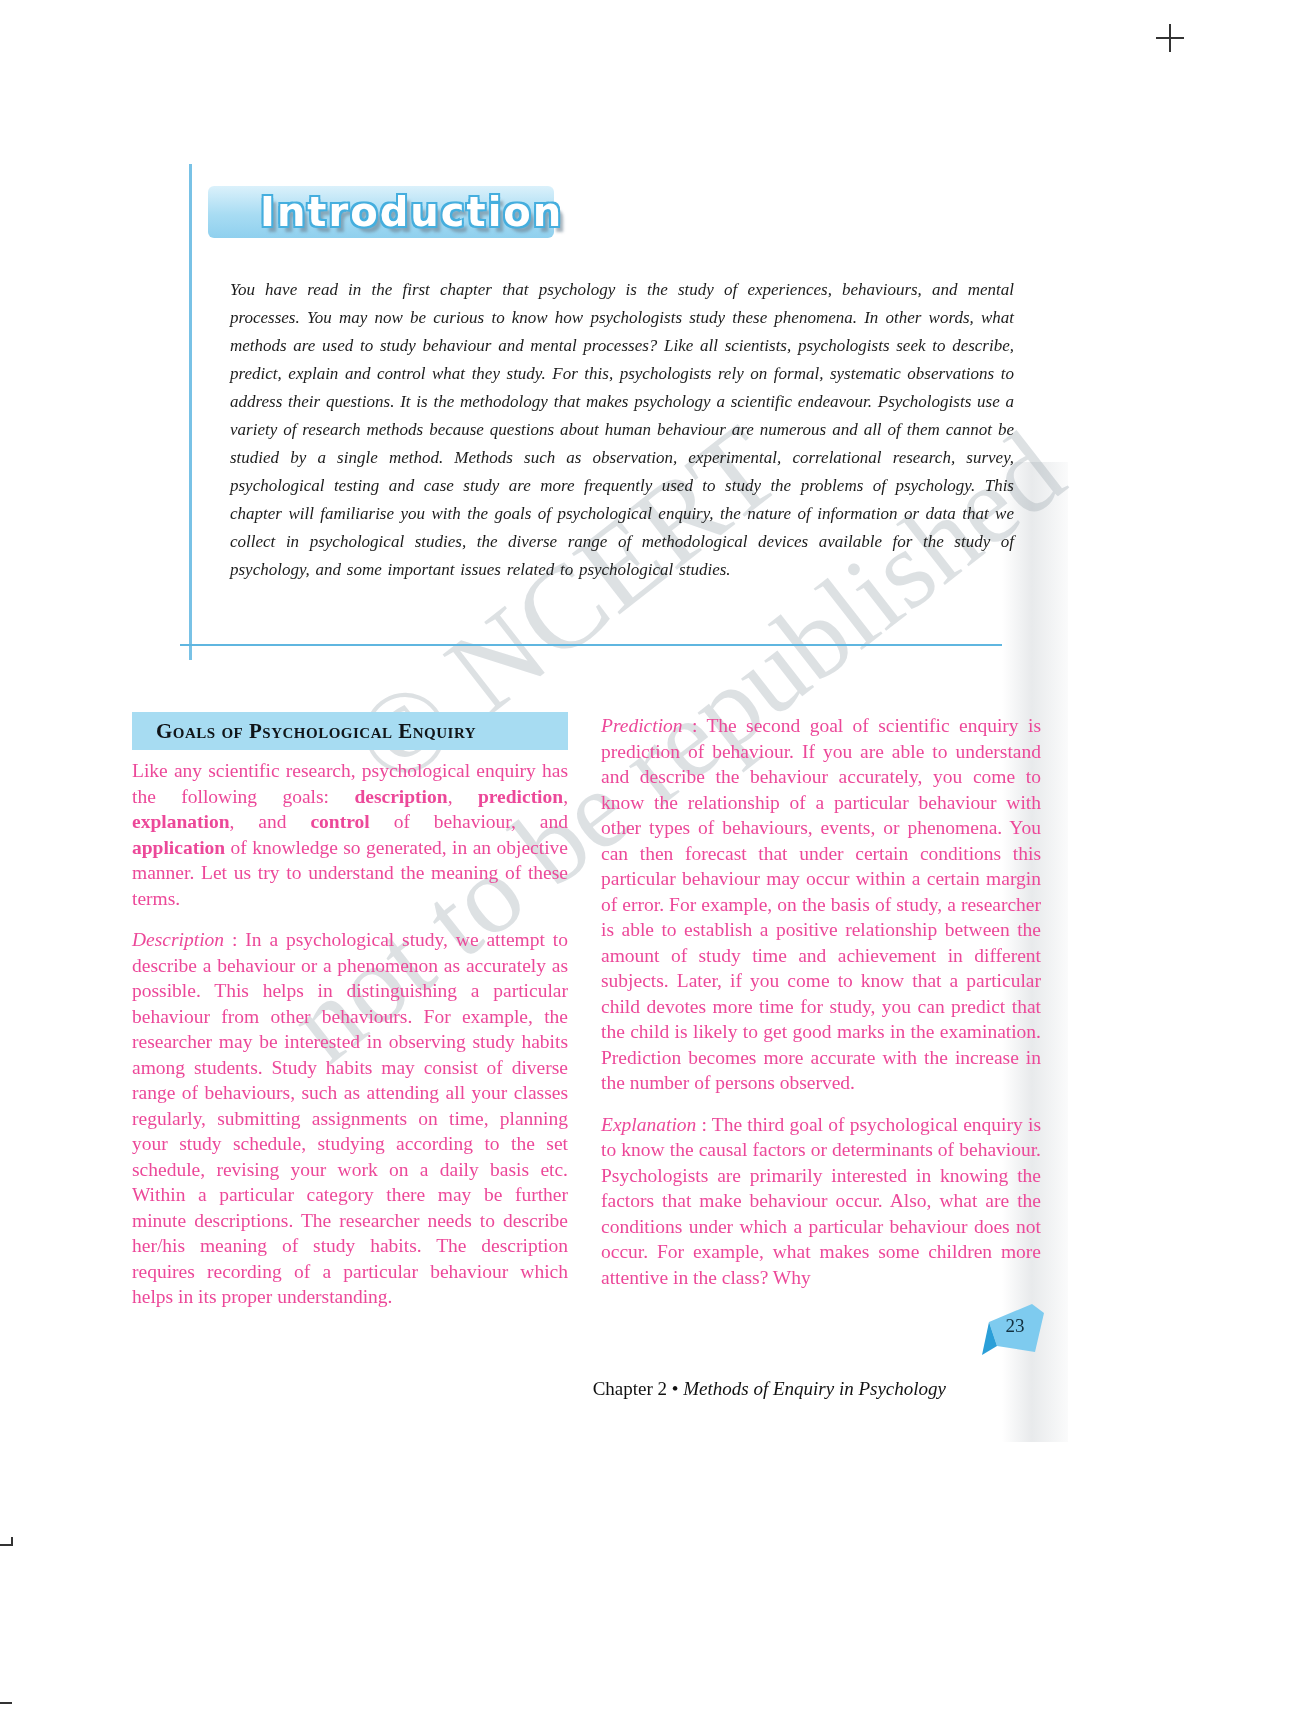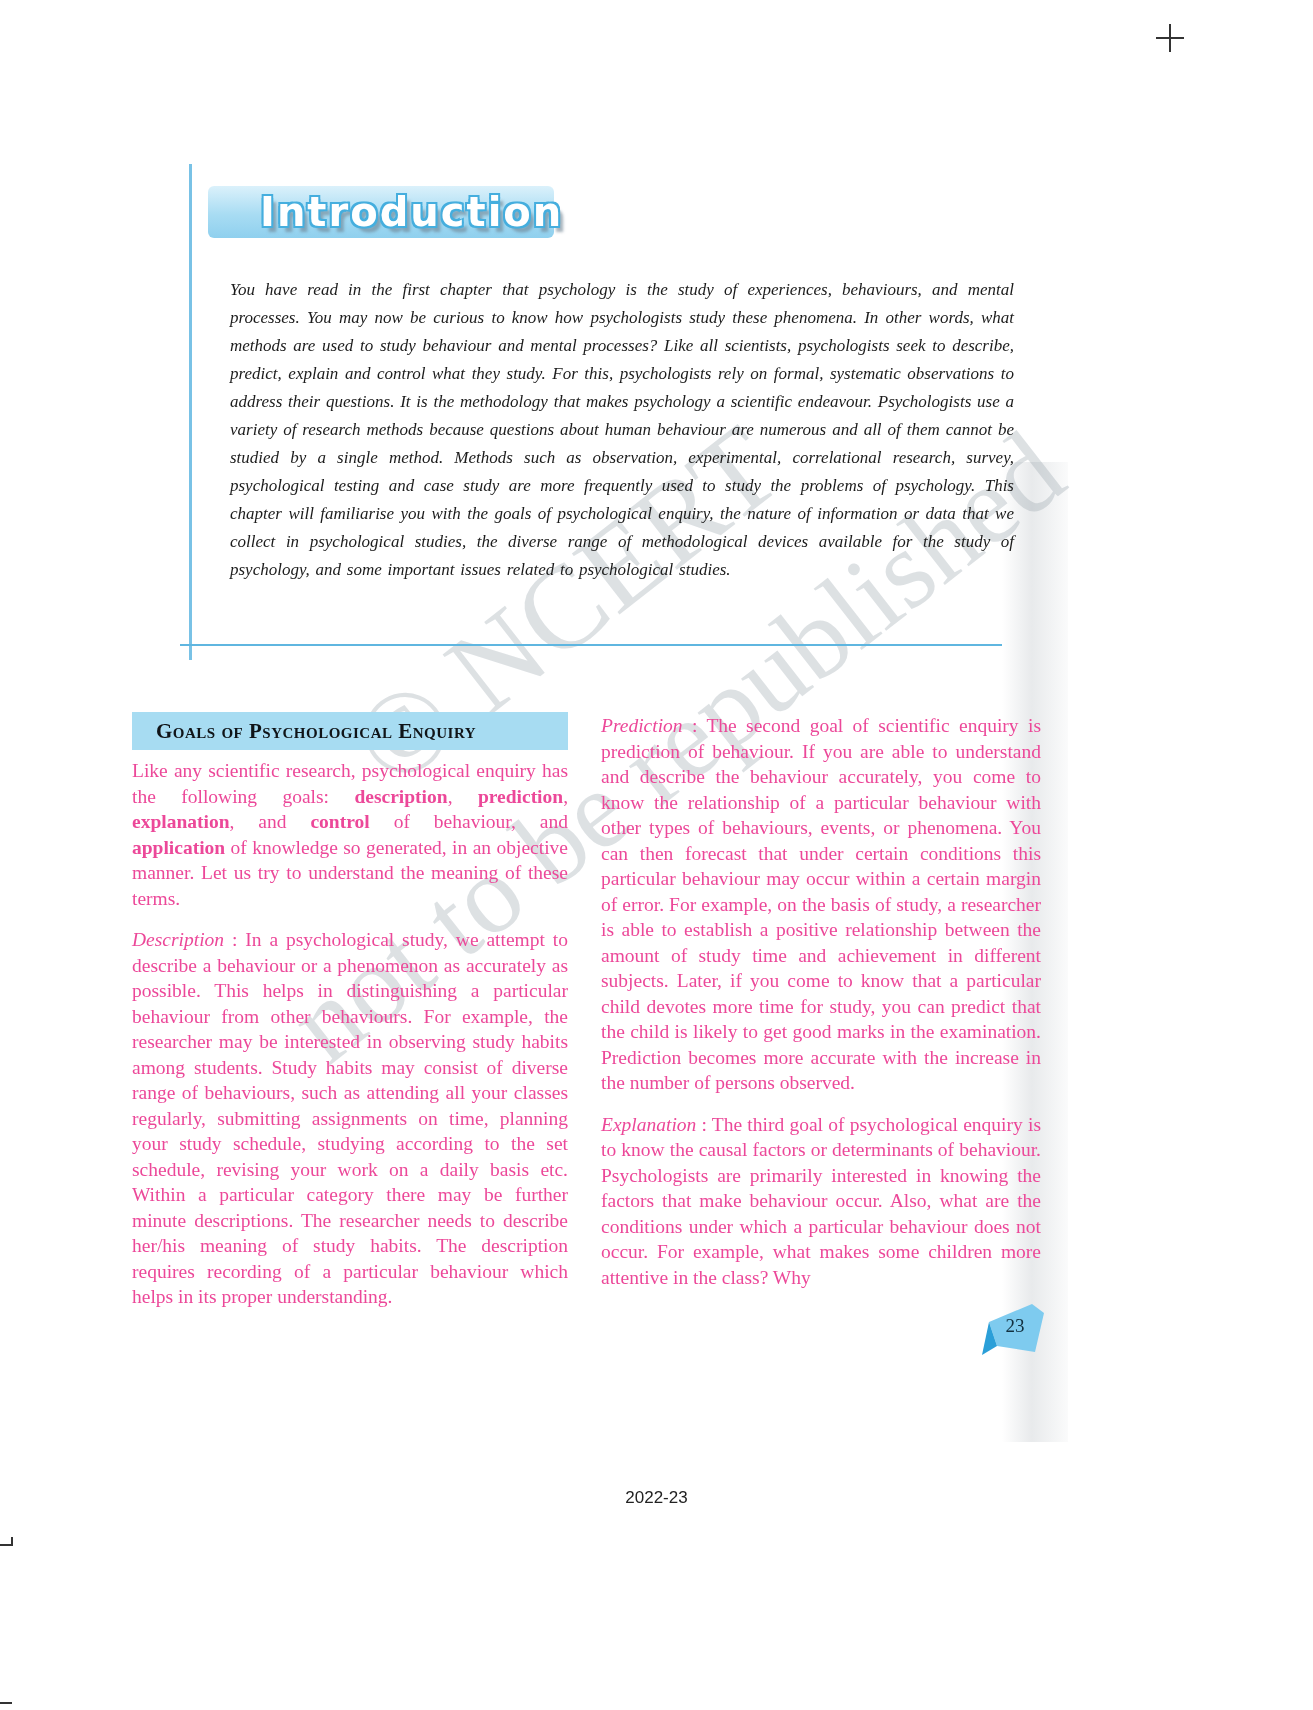--- a/index.html
+++ b/index.html
@@ -161,24 +161,24 @@
     </div>
     <p class="body-para"><span>Like any scientific research, psychological enquiry has the following goals: </span><span class="seg-bold">description</span><span>, </span><span class="seg-bold">prediction</span><span>, </span><span class="seg-bold">explanation</span><span>, and </span><span class="seg-bold">control</span><span> of behaviour, and </span><span class="seg-bold">application</span><span> of knowledge so generated, in an objective manner. Let us try to understand the meaning of these terms.</span></p>
     <p class="body-para"><span class="seg-italic">Description</span><span> : In a psychological study, we attempt to describe a behaviour or a phenomenon as accurately as possible. This helps in distinguishing a particular behaviour from other behaviours. For example, the researcher may be interested in observing study habits among students. Study habits may consist of diverse range of behaviours, such as attending all your classes regularly, submitting assignments on time, planning your study schedule, studying according to the set schedule, revising your work on a daily basis etc. Within a particular category there may be further minute descriptions. The researcher needs to describe her/his meaning of study habits. The description requires recording of a particular behaviour which helps in its proper understanding.</span></p>
   </div>
 
   <div class="col-right">
     <p class="body-para"><span class="seg-italic">Prediction</span><span> : The second goal of scientific enquiry is prediction of behaviour. If you are able to understand and describe the behaviour accurately, you come to know the relationship of a particular behaviour with other types of behaviours, events, or phenomena. You can then forecast that under certain conditions this particular behaviour may occur within a certain margin of error. For example, on the basis of study, a researcher is able to establish a positive relationship between the amount of study time and achievement in different subjects. Later, if you come to know that a particular child devotes more time for study, you can predict that the child is likely to get good marks in the examination. Prediction becomes more accurate with the increase in the number of persons observed.</span></p>
     <p class="body-para"><span class="seg-italic">Explanation</span><span> : The third goal of psychological enquiry is to know the causal factors or determinants of behaviour. Psychologists are primarily interested in knowing the factors that make behaviour occur. Also, what are the conditions under which a particular behaviour does not occur. For example, what makes some children more attentive in the class? Why</span></p>
   </div>
 
+  <div class="footer-line"><span>Chapter 2 </span><span>• </span><span class="seg-italic">Methods of Enquiry in Psychology</span></div>
 
   <div class="page-badge">
     <svg width="64" height="56" viewBox="0 0 64 56">
       <polygon points="7,20 50,2 62,11 53,50 15,44" fill="#7ecbef"></polygon>
       <polygon points="7,20 15,44 0,53" fill="#2b9fd8"></polygon>
       <text class="badge-num" x="33" y="30" text-anchor="middle">23</text>
     </svg>
   </div>
 
-  <div class="year-line">2022-23</div>
 
 </div>
 
 </body></html>

